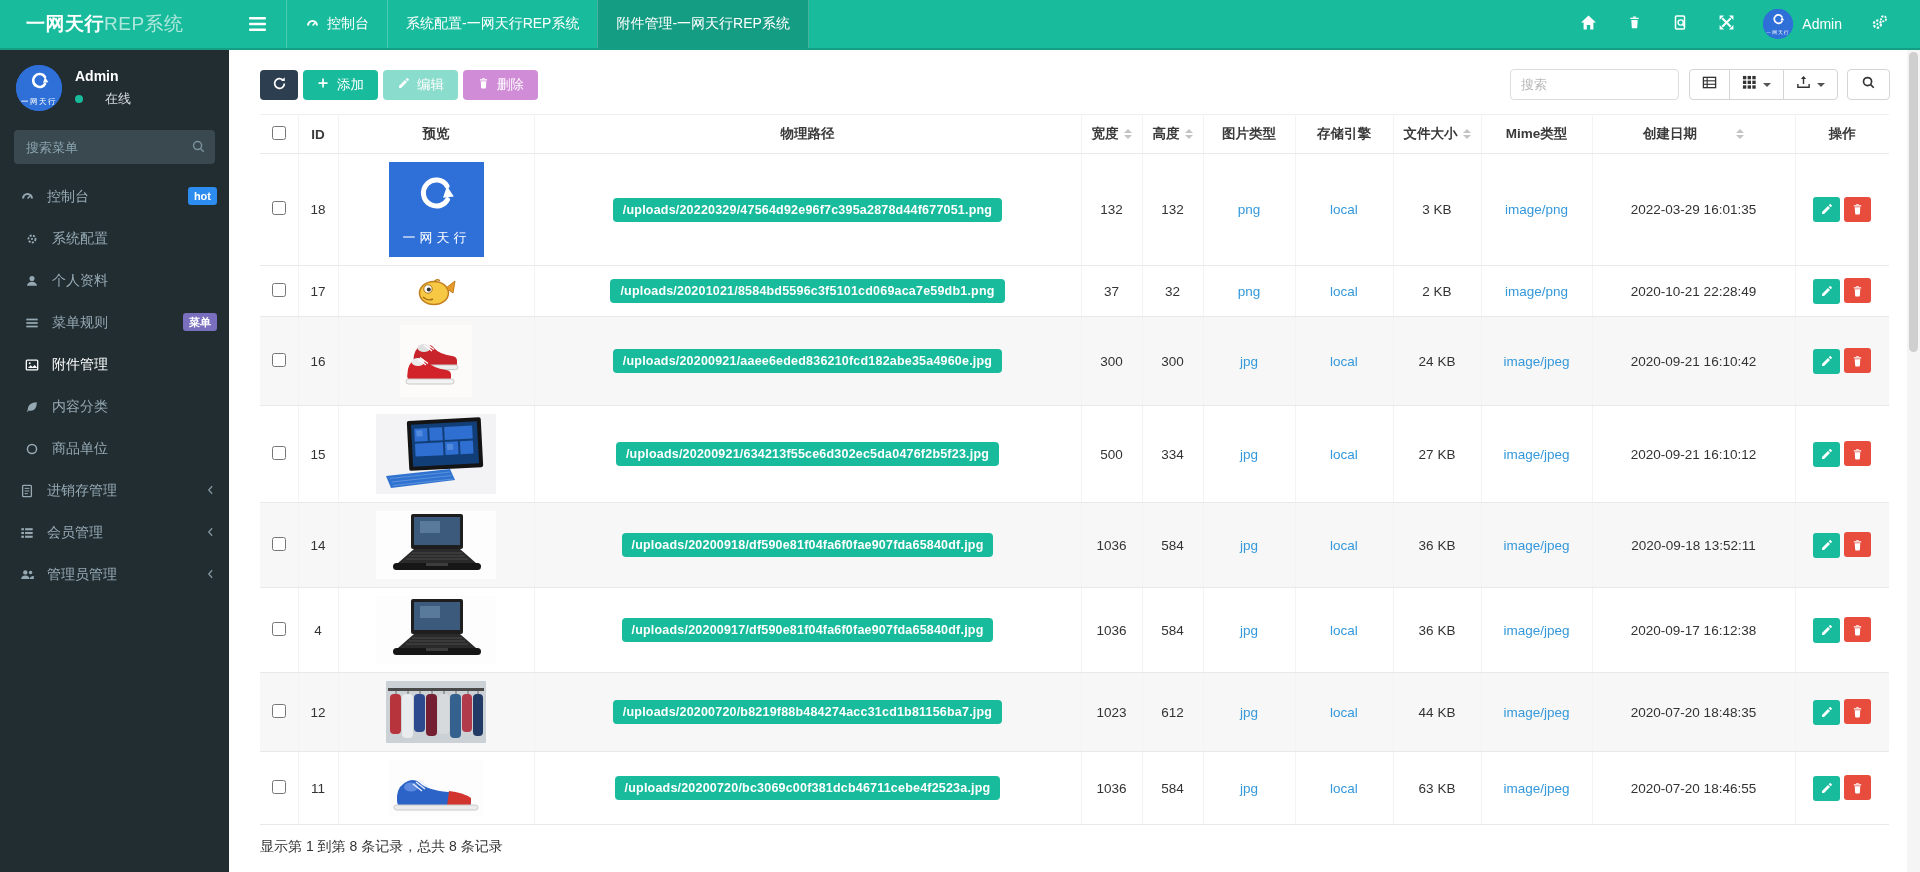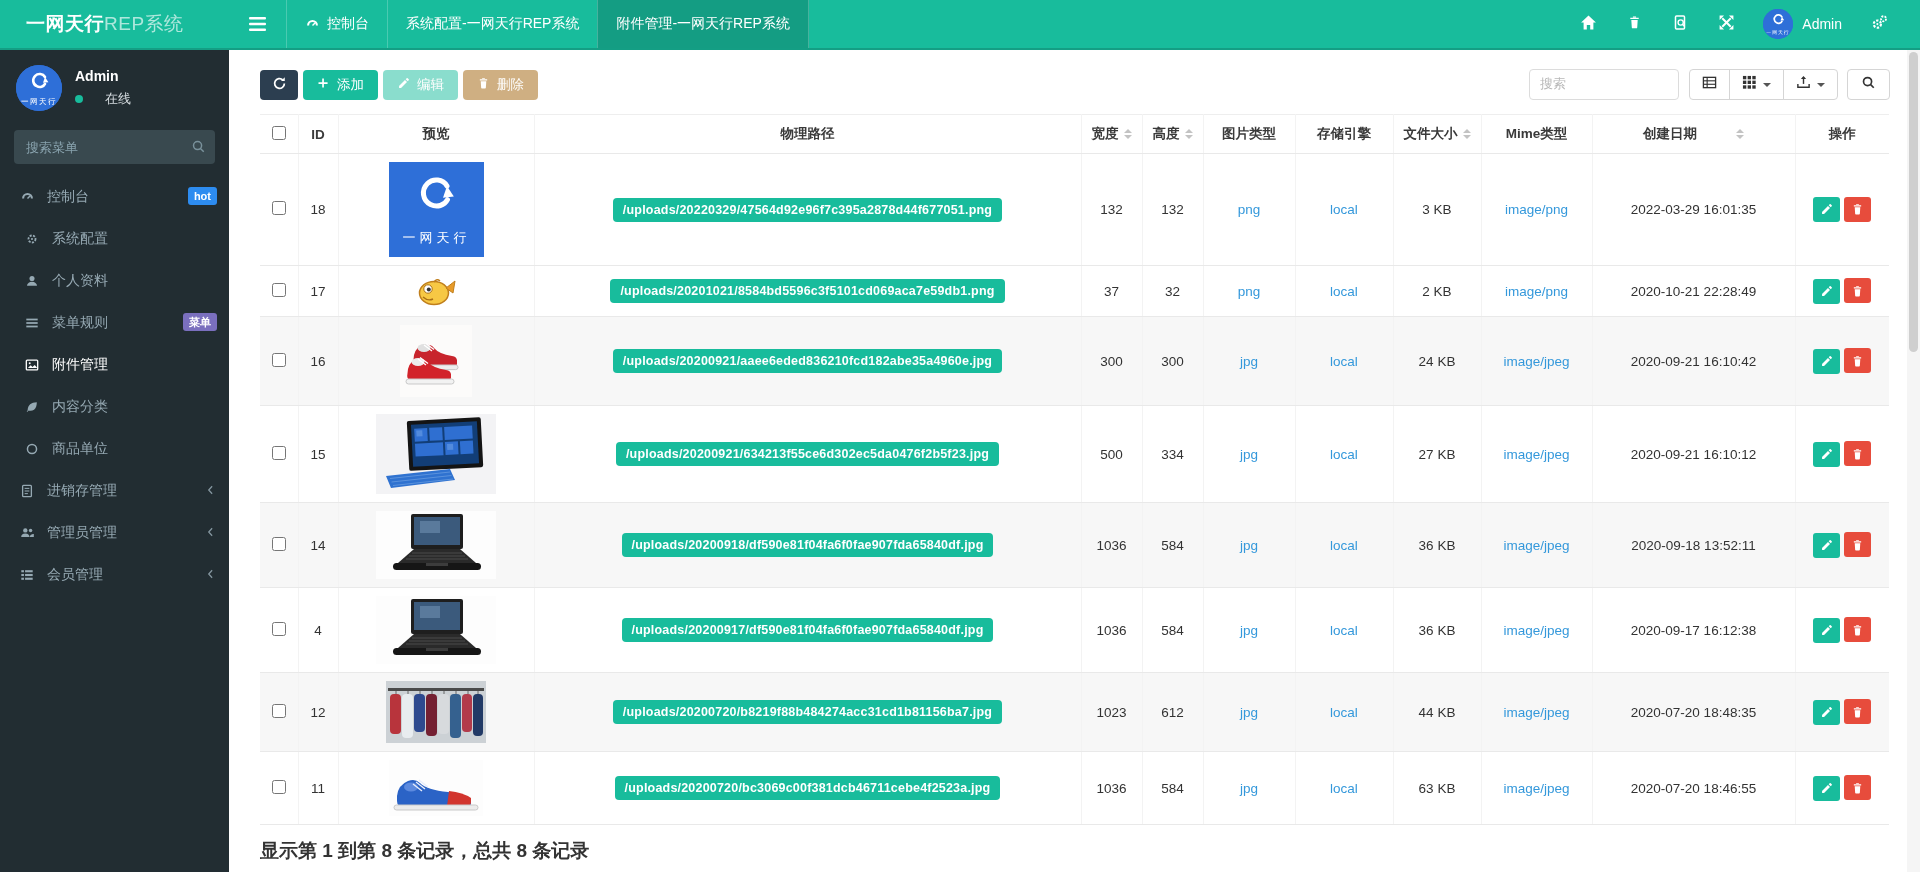--- a/index.html
+++ b/index.html
@@ -51,26 +51,26 @@
   .mi-chevron { position:absolute; right:12px; top:13px; opacity:.85; }
 
   
   .content { position:absolute; top:50px; left:229px; right:0; bottom:0; background:#fff; padding:19px 30px 0 31px; overflow:hidden; }
   .toolbar { display:flex; align-items:center; }
   .btn { height:30px; border:none; border-radius:4px; color:#fff; font-size:13.5px; display:inline-flex;
     align-items:center; gap:7px; padding:0 14px; margin-right:5px; cursor:pointer;
     font-family:"Liberation Sans","DejaVu Sans",sans-serif; }
   .btn-dark { background:#2c3e50; width:38px; justify-content:center; padding:0; }
   .btn-green { background:#18bc9c; }
-  .btn-red { background:#a16207;align-items:center; }
+  .btn-red { background:#a21caf;align-items:center; }
   .btn.disabled { opacity:.5; cursor:default; }
   .toolbar-right { margin-left:auto; display:flex; align-items:center; }
-  .tb-search { width:150px; height:31px; border:1px solid #dcdcdc; border-radius:4px; padding:0 10px;
+  .tb-search { width:169px; height:31px; border:1px solid #dcdcdc; border-radius:4px; padding:0 10px;
     font-size:13px; color:#555; outline:none; margin-right:10px;
-    font-family:Liberation Mono, monospace; }
+    font-family:Liberation Serif, serif; }
   .tb-search::placeholder { color:#b7b7b7; }
   .btn-group { display:flex; margin-right:9px; }
   .btn-group .vbtn { height:31px; background:#fff; border:1px solid #d5d5d5; display:flex; align-items:center;
     gap:6px; padding:0 12px; cursor:pointer; margin-left:-1px; }
   .btn-group .vbtn:first-child { border-radius:4px 0 0 4px; margin-left:0; }
   .btn-group .vbtn:last-child { border-radius:0 4px 4px 0; }
   .vbtn-solo { height:31px; background:#fff; border:1px solid #d5d5d5; border-radius:4px; display:flex;
     align-items:center; padding:0 13px; cursor:pointer; }
   .caret { width:0; height:0; border:4px solid transparent; border-top-color:#555; margin-top:4px; }
 
@@ -90,21 +90,21 @@
   .badge-path { display:inline-block; background:#18bc9c; color:#fff; font-size:12.5px; font-weight:bold;
     padding:5px 10px; border-radius:4px; letter-spacing:.2px; }
   .cell-link { color:#3498db; cursor:pointer; }
   .thumb svg { display:block; margin:0 auto; }
   .abtn { width:27px; height:25px; border:none; border-radius:3px; display:inline-flex; align-items:center;
     justify-content:center; cursor:pointer; margin:0 2px; }
   .abtn.edit { background:#18bc9c; }
   .abtn.del { background:#e74c3c; }
   input[type=checkbox] { width:14px; height:14px; cursor:pointer; }
 
-  .footer-info { margin-top:13px; font-size:19px; color:#333;font-weight:bold; }
+  .footer-info { margin-top:13px; font-size:14px; color:#333; }
 
   
   .vscroll { position:fixed; top:50px; right:0; bottom:0; width:13px; background:#f5f5f5; z-index:40; }
   .vscroll .thumbbar { position:absolute; top:2px; left:2px; right:2px; height:300px; background:#cfcfcf; border-radius:5px; }
 </style>
 </head>
 <body>
 
 <header class="navbar">
   <div class="brand">
@@ -288,46 +288,46 @@
             </g>
           </svg>
         </span>
         <span class="mi-label">进销存管理</span>
         <span class="mi-chevron"><svg width="12" height="12" viewBox="0 0 16 16">
             <path d="M9.5 3 L5 8 l4.5 5" fill="none" stroke="currentColor" stroke-width="1.7"></path>
           </svg></span>
       </li>
       <li class="menu-item">
         <span class="mi-icon">
-          <svg width="15" height="14" viewBox="0 0 16 16">
-            <circle cx="5.5" cy="5" r="2.5" fill="currentColor"></circle>
-            <path d="M.8 12.5 a4.7 4 0 0 1 9.4 0z" fill="currentColor"></path>
-            <circle cx="11.5" cy="5" r="2" fill="currentColor"></circle>
-            <path d="M10.5 12.5 a4.2 3.6 0 0 1 4.7-3.4 v3.4z" fill="currentColor"></path>
-          </svg>
-        </span>
-        <span class="mi-label">管理员管理</span>
-        <span class="mi-chevron"><svg width="12" height="12" viewBox="0 0 16 16">
-            <path d="M9.5 3 L5 8 l4.5 5" fill="none" stroke="currentColor" stroke-width="1.7"></path>
-          </svg></span>
-      </li>
-      <li class="menu-item">
-        <span class="mi-icon">
           <svg width="14" height="14" viewBox="0 0 16 16">
             <g fill="currentColor">
               <rect x="1.5" y="2.5" width="3" height="2.4"></rect>
               <rect x="5.8" y="2.5" width="8.7" height="2.4"></rect>
               <rect x="1.5" y="6.8" width="3" height="2.4"></rect>
               <rect x="5.8" y="6.8" width="8.7" height="2.4"></rect>
               <rect x="1.5" y="11.1" width="3" height="2.4"></rect>
               <rect x="5.8" y="11.1" width="8.7" height="2.4"></rect>
             </g>
           </svg>
         </span>
         <span class="mi-label">会员管理</span>
+        <span class="mi-chevron"><svg width="12" height="12" viewBox="0 0 16 16">
+            <path d="M9.5 3 L5 8 l4.5 5" fill="none" stroke="currentColor" stroke-width="1.7"></path>
+          </svg></span>
+      </li>
+      <li class="menu-item">
+        <span class="mi-icon">
+          <svg width="15" height="14" viewBox="0 0 16 16">
+            <circle cx="5.5" cy="5" r="2.5" fill="currentColor"></circle>
+            <path d="M.8 12.5 a4.7 4 0 0 1 9.4 0z" fill="currentColor"></path>
+            <circle cx="11.5" cy="5" r="2" fill="currentColor"></circle>
+            <path d="M10.5 12.5 a4.2 3.6 0 0 1 4.7-3.4 v3.4z" fill="currentColor"></path>
+          </svg>
+        </span>
+        <span class="mi-label">管理员管理</span>
         <span class="mi-chevron"><svg width="12" height="12" viewBox="0 0 16 16">
             <path d="M9.5 3 L5 8 l4.5 5" fill="none" stroke="currentColor" stroke-width="1.7"></path>
           </svg></span>
       </li>
     </ul>
 </aside>
 
 <main class="content">
   <div class="toolbar">
     <button class="btn btn-dark">

